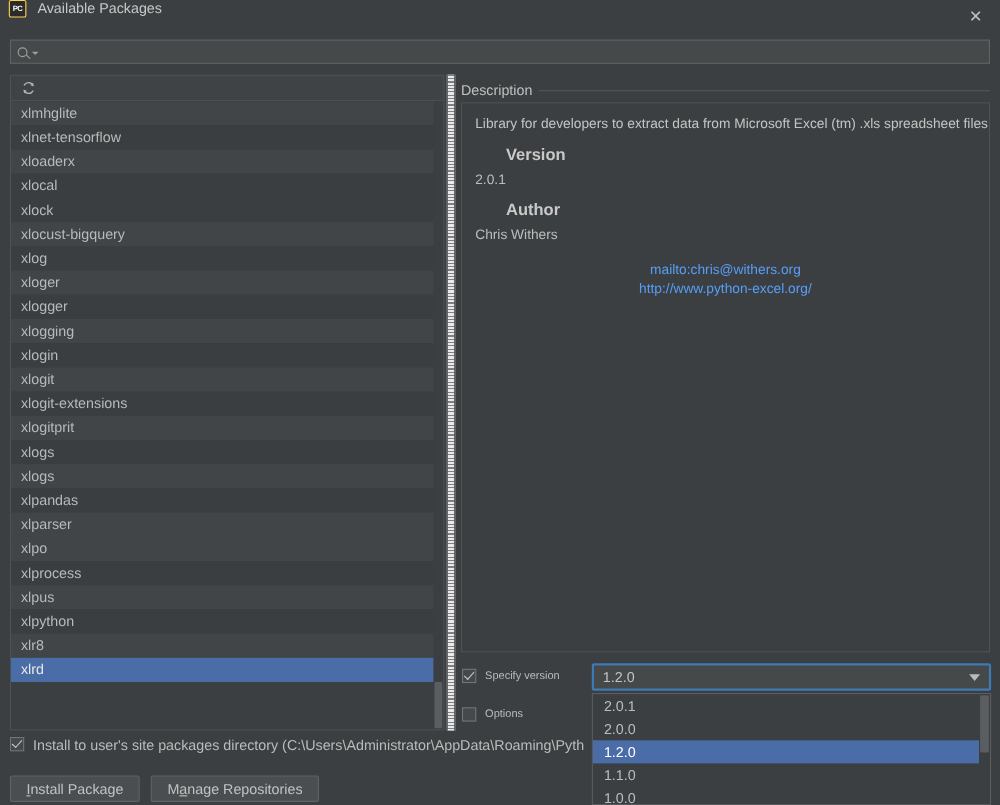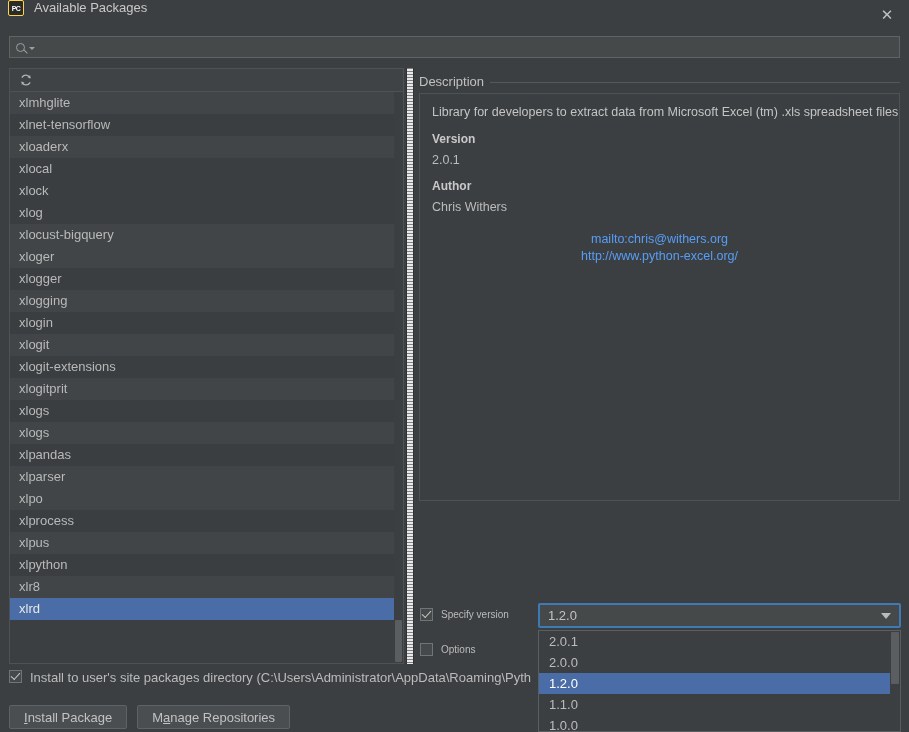--- a/index.html
+++ b/index.html
@@ -179,38 +179,39 @@
   }
   .desc-rule {
     position: absolute;
     left: 419px; top: 82px;
     width: 481px; height: 1px;
     background: #53585a;
   }
   .desc-box {
     position: absolute;
     left: 419px; top: 93px;
-    width: 481px; height: 408px;
+    width: 481px; height: 500px;
     background: #3c3f41;
     border: 1px solid #4e5254;
     overflow: hidden;
     padding: 10px 12px;
   }
   .desc-summary {
     font-size: 12.5px;
     color: #c4c4c4;
     line-height: 1.35;
     margin-bottom: 11px;
     white-space: nowrap;
   }
   .desc-h {
-    font-size: 12px;
+    font-size: 15px;
     font-weight: bold;
     color: #c9c9c9;
     margin-bottom: 7px;
+    margin-left: 28px;
   }
   .desc-v {
     font-size: 12.5px;
     color: #bcbcbc;
     margin-bottom: 12px;
   }
   .desc-links { margin-top: 18px; text-align: center; }
   .desc-link {
     display: block;
     font-size: 12.5px;
@@ -390,22 +391,22 @@
         <path d="M3.2 13.6 L3 10.2 L6.3 10.8 Z" fill="#b0b4b6"></path>
       </svg>
     </div>
     <div class="list-body">
       <div id="pkg-rows">
           <div class="pkg-row even">xlmhglite</div>
           <div class="pkg-row odd">xlnet-tensorflow</div>
           <div class="pkg-row even">xloaderx</div>
           <div class="pkg-row odd">xlocal</div>
           <div class="pkg-row odd">xlock</div>
+          <div class="pkg-row even">xlocust-bigquery</div>
           <div class="pkg-row odd">xlog</div>
-          <div class="pkg-row even">xlocust-bigquery</div>
           <div class="pkg-row even">xloger</div>
           <div class="pkg-row odd">xlogger</div>
           <div class="pkg-row even">xlogging</div>
           <div class="pkg-row odd">xlogin</div>
           <div class="pkg-row even">xlogit</div>
           <div class="pkg-row odd">xlogit-extensions</div>
           <div class="pkg-row even">xlogitprit</div>
           <div class="pkg-row odd">xlogs</div>
           <div class="pkg-row even">xlogs</div>
           <div class="pkg-row odd">xlpandas</div>

